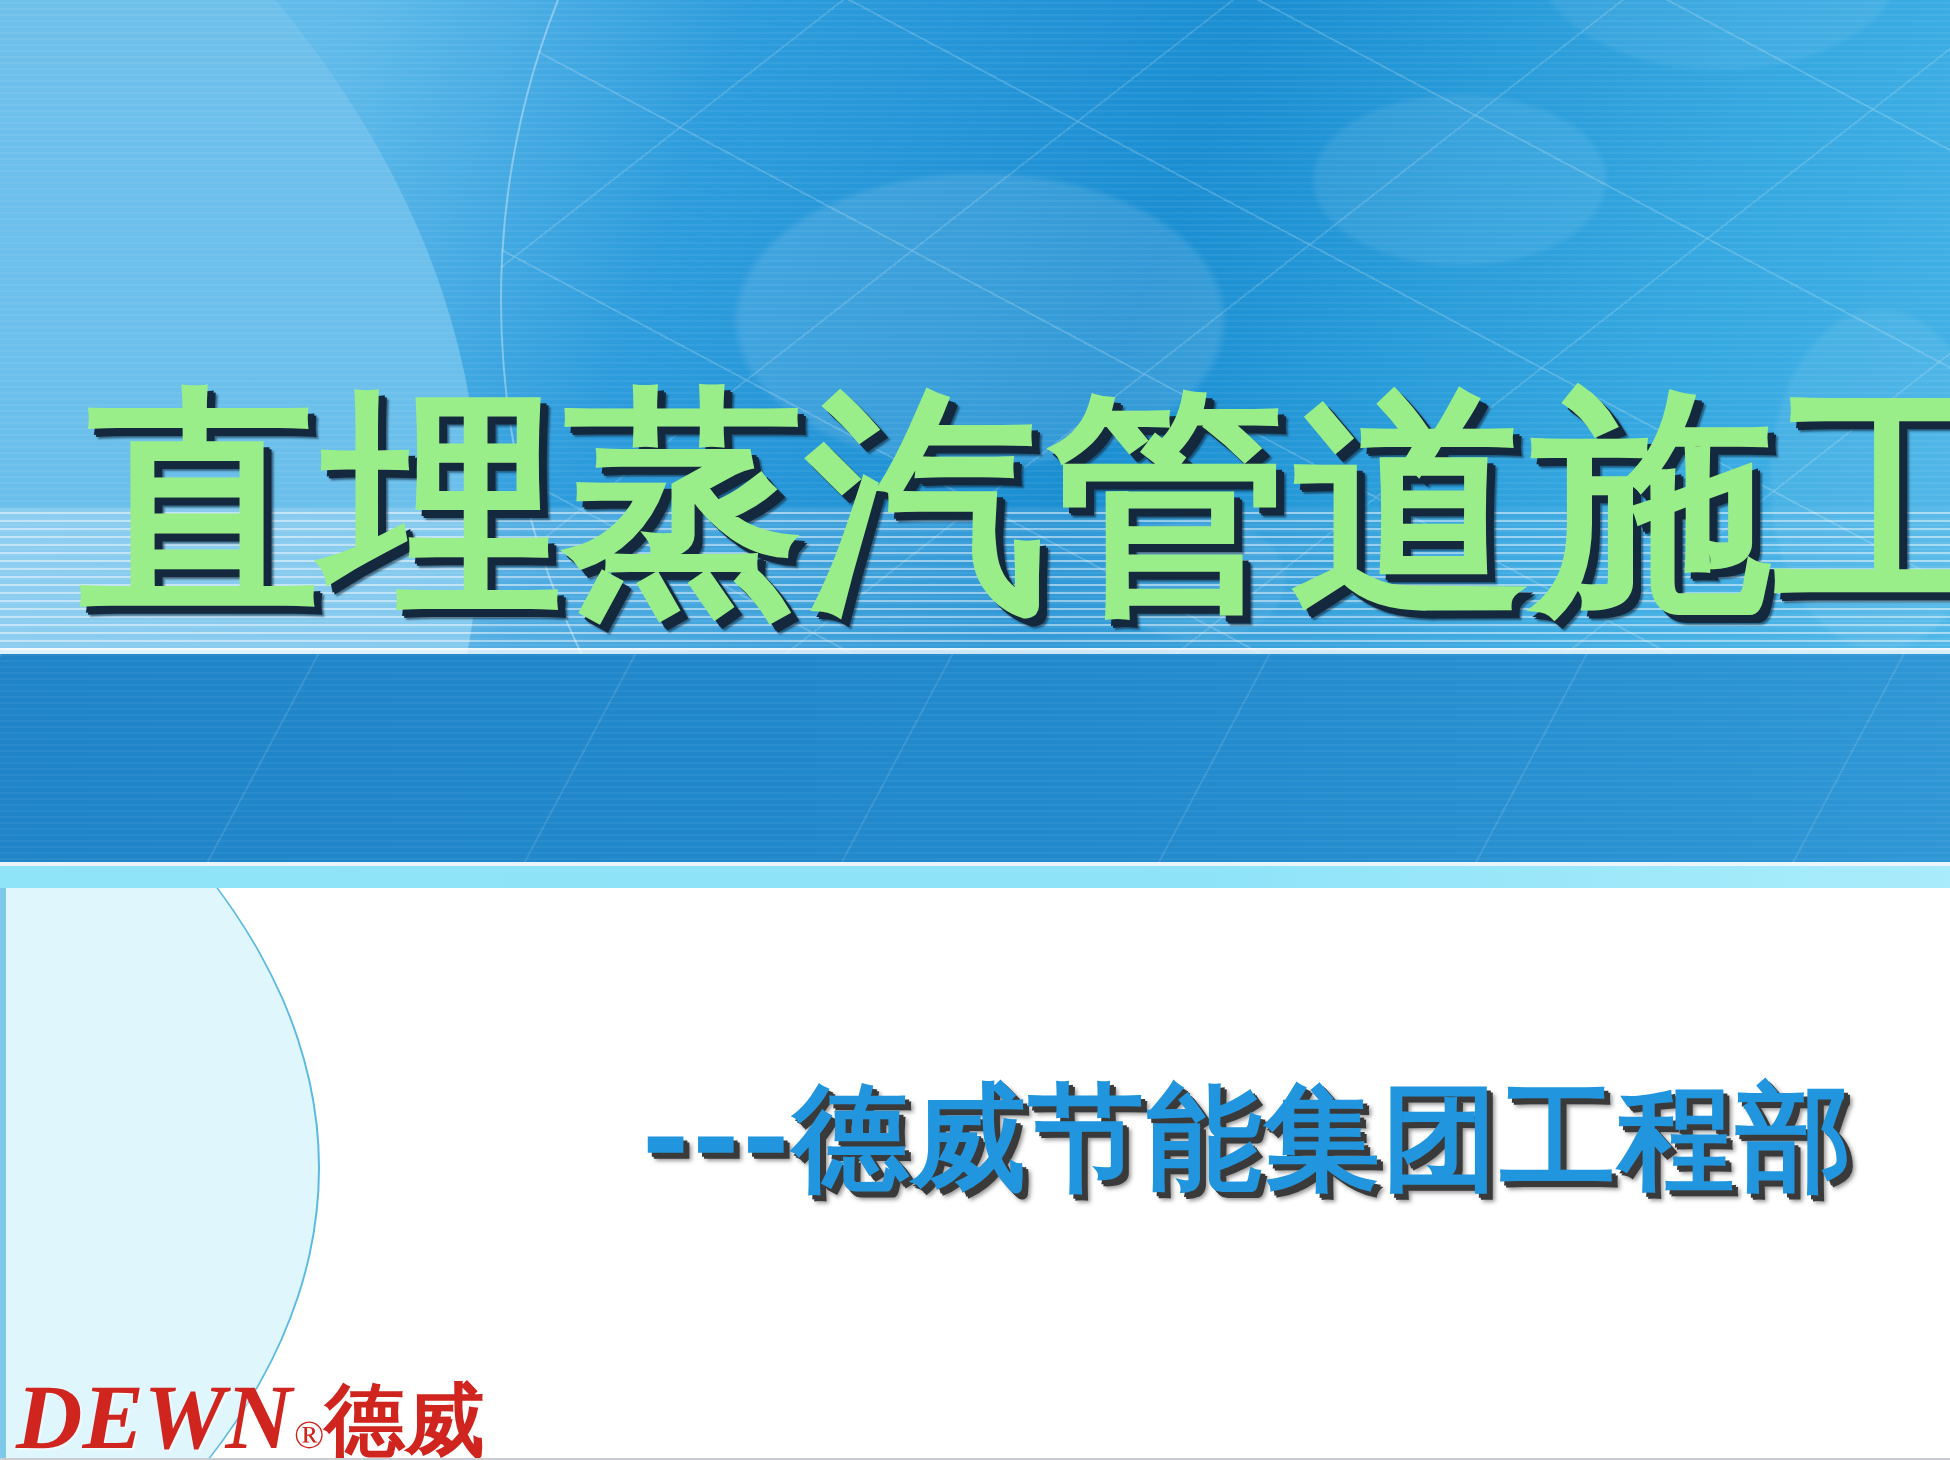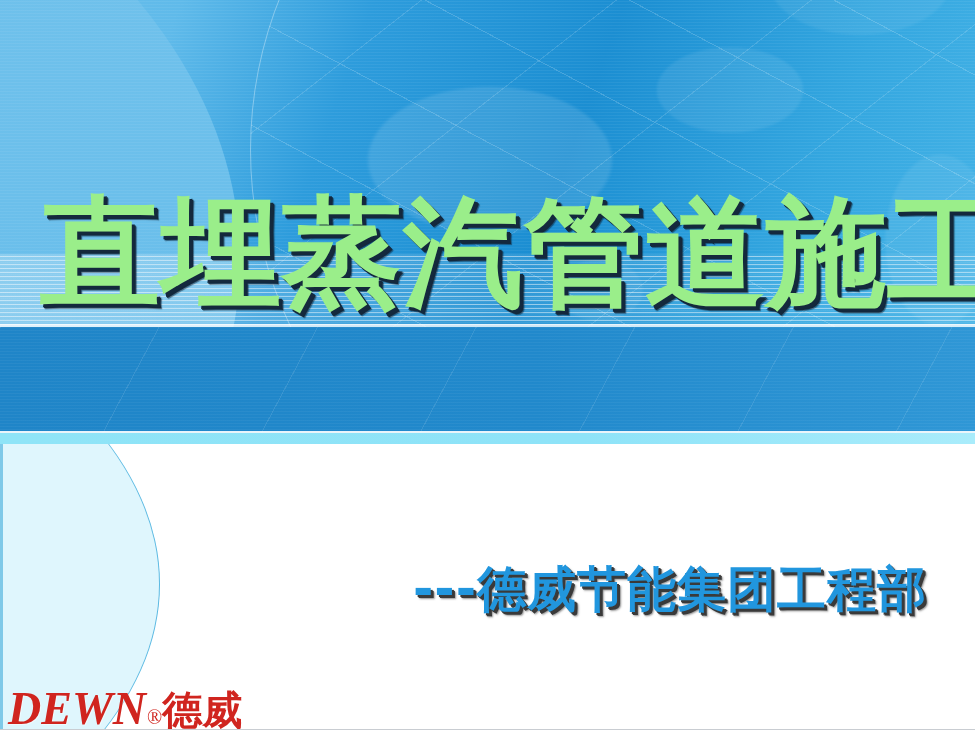--- a/index.html
+++ b/index.html
@@ -185,30 +185,29 @@
        5px 5px 1px rgba(10,30,50,.55);
   }
 
   
   .subtitle {
     position: absolute;
     right: 48px;
     top: 541px;
     font-family: "DejaVu Sans", "Liberation Sans", sans-serif;
     font-weight: bold;
-    font-size: 49px;
+    font-size: 58px;
     line-height: 56px;
     letter-spacing: 1px;
     color: #2196de;
     white-space: nowrap;
     text-shadow:
        2px 2px 0 #3a3a3a,
        3px 3px 0 #3a3a3a,
        4px 4px 2px rgba(40,40,40,.5);
-    margin-top: 21px;
   }
 
   
   .logo {
     position: absolute;
     left: 8px;
     bottom: -2px;
     display: flex;
     align-items: baseline;
     white-space: nowrap;

